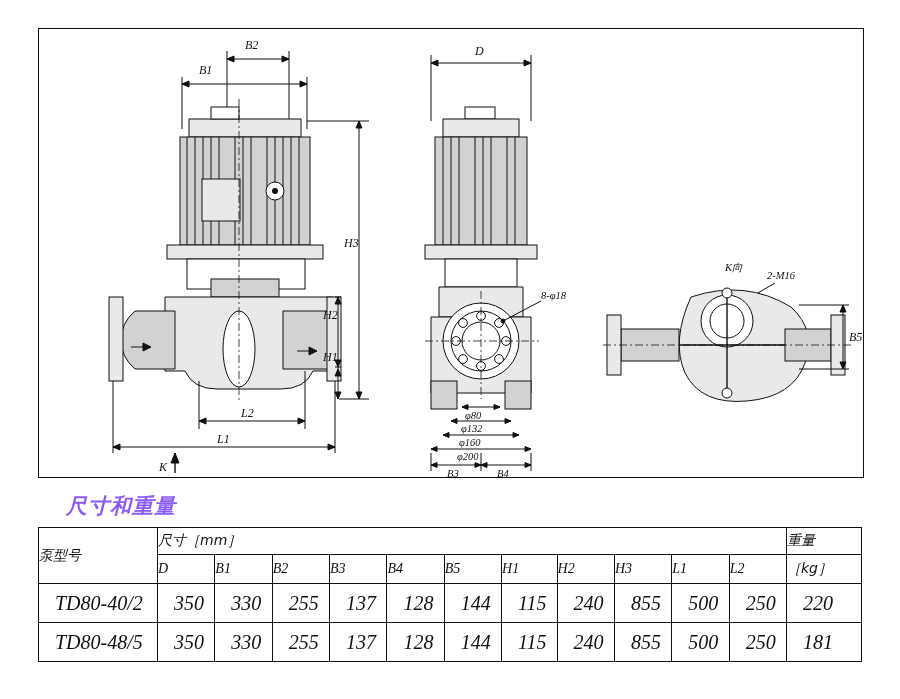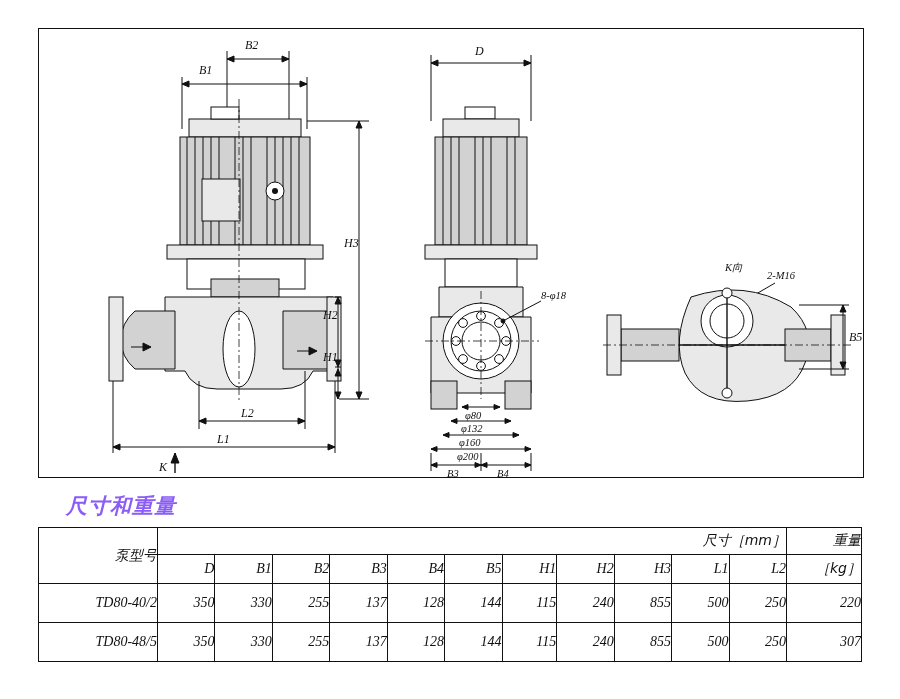--- a/index.html
+++ b/index.html
@@ -37,26 +37,26 @@
     font-weight:bold;font-size:21px;letter-spacing:1px;color:#8b5cf6;margin-left:28px;
   }
   table.dims{
     position:absolute;left:38px;top:527px;width:824px;
     border-collapse:collapse;
     font-family:"Liberation Serif", serif;
     font-size:14px;
     background:#fff;
   }
   table.dims td,table.dims th{
-    border:1px solid #111;text-align:right;vertical-align:middle;
+    border:1px solid #111;text-align:left;vertical-align:middle;
     font-weight:normal;padding:0;
   }
   table.dims .h-row td{height:26px;font-size:14px;}
   table.dims .h-row2 td{height:28px;font-size:14px;}
-  table.dims .b-row td{height:38px;font-size:14px;}
+  table.dims .b-row td{height:38px;font-size:20px;padding-left:16px;}
   .model-col{width:118px;}
   .wt-col{width:74px;}
   .cjk{font-family:"DejaVu Sans", sans-serif;font-size:14px;}
 </style>
 </head>
 <body>
 
 <div class="page">
 
   <div class="drawing">
@@ -364,18 +364,18 @@
         <td>330</td>
         <td>255</td>
         <td>137</td>
         <td>128</td>
         <td>144</td>
         <td>115</td>
         <td>240</td>
         <td>855</td>
         <td>500</td>
         <td>250</td>
-        <td>307</td>
+        <td>181</td>
       </tr>
     </tbody>
   </table>
 
 </div>
 
 </body></html>

